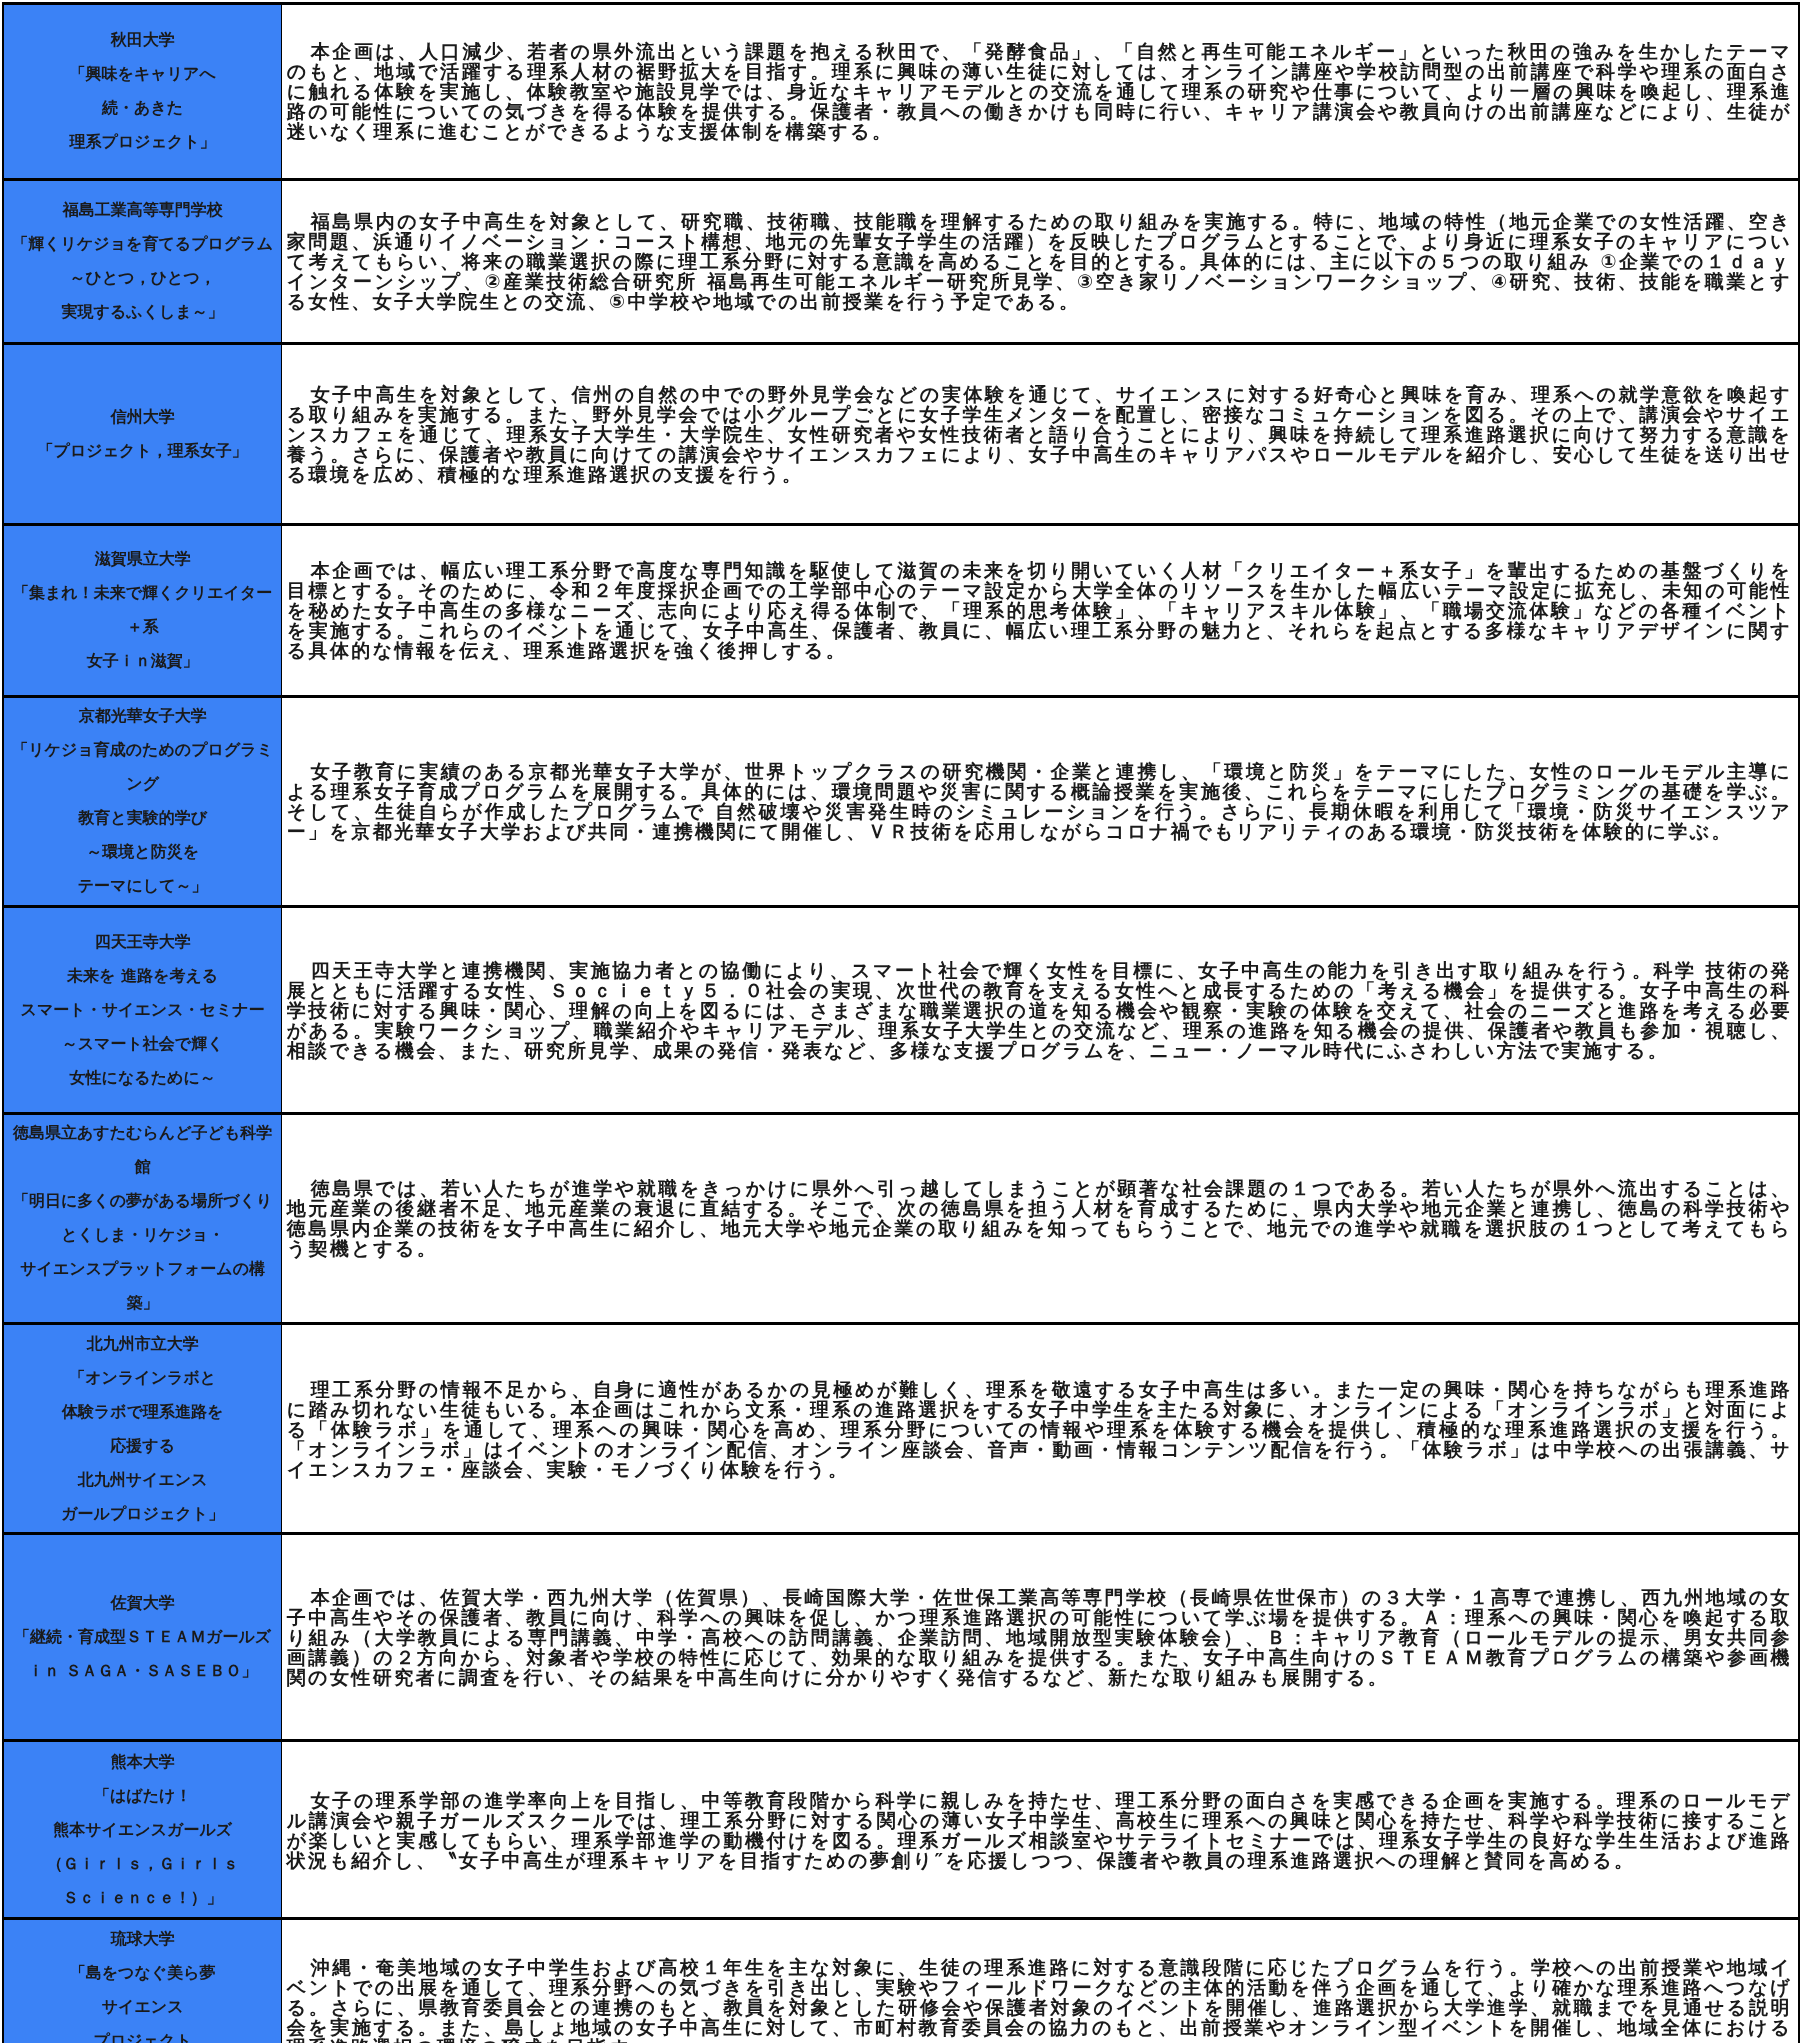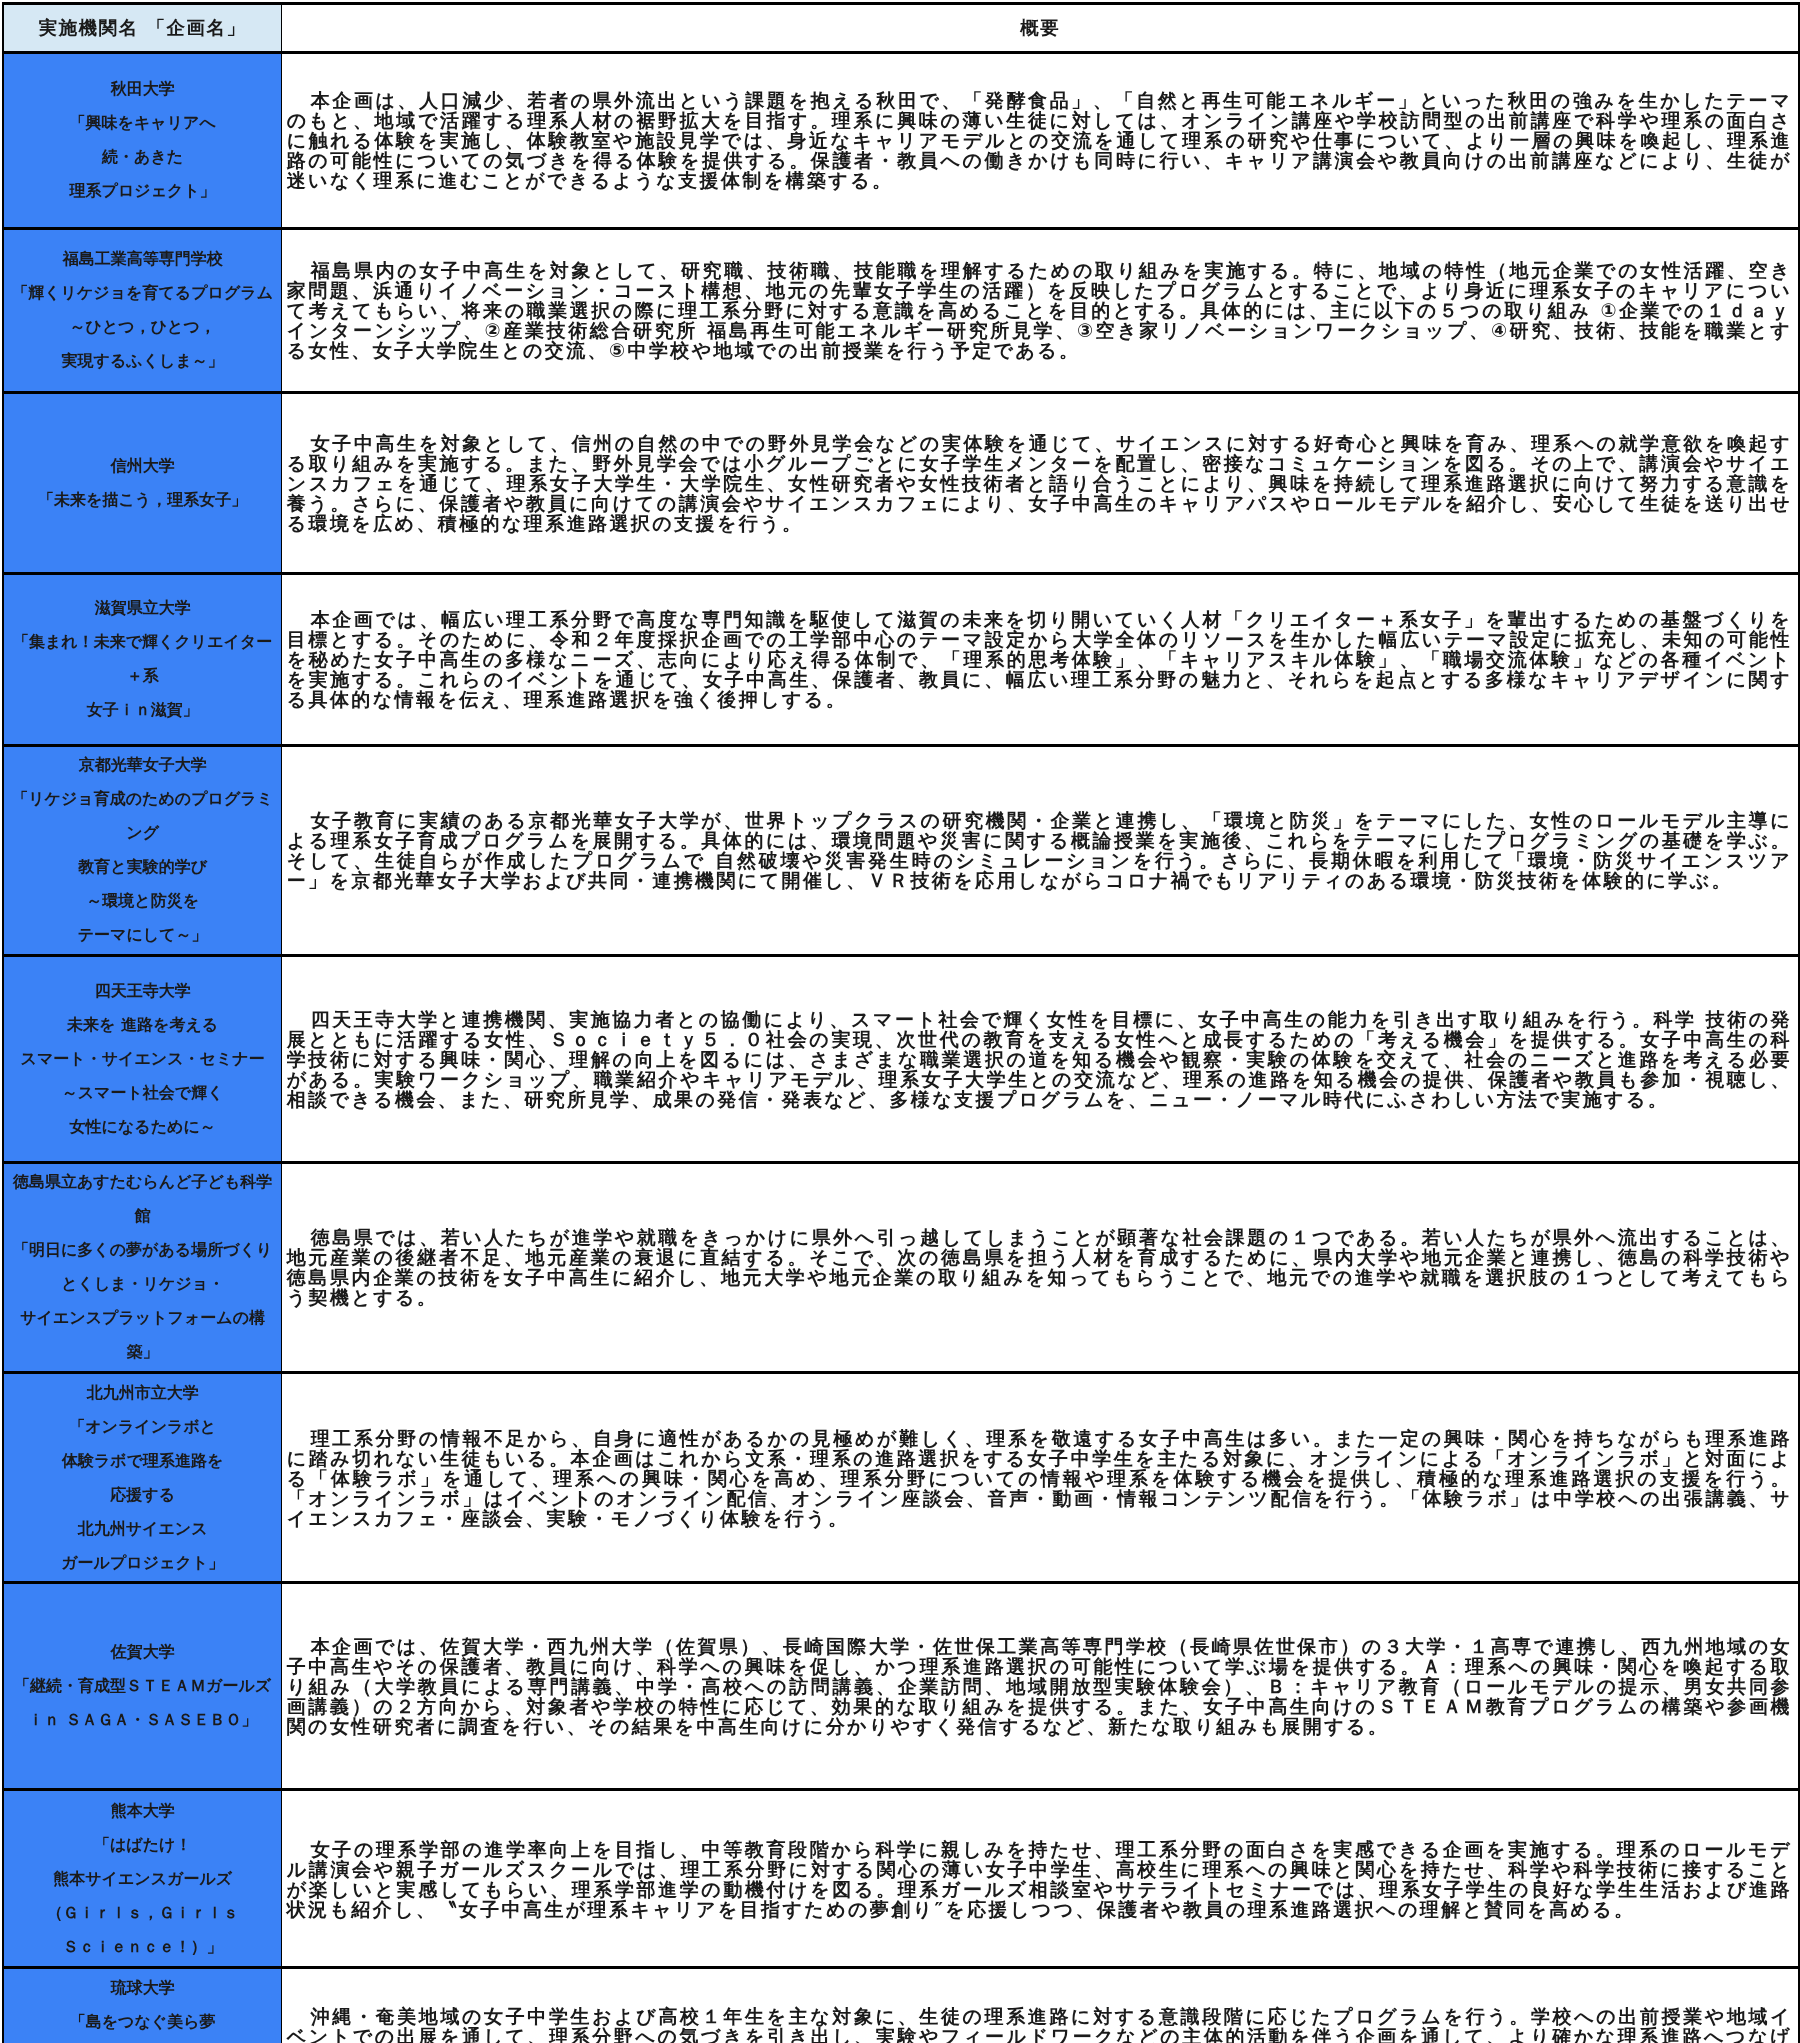--- a/index.html
+++ b/index.html
@@ -70,41 +70,37 @@
 </head>
 <body>
 
 <div class="page">
   <table class="projects">
     <colgroup>
       <col class="c-org">
       <col class="c-sum">
     </colgroup>
     <tbody>
-        <tr style="height:49px;">
-      <th class="hdr-org">実施機関名 「企画名」</th>
-      <th class="hdr-sum">概要</th>
-    </tr>
     <tr style="height:176px;">
       <td class="org">秋田大学
 「興味をキャリアへ
 続・あきた
 理系プロジェクト」</td>
       <td class="sum">本企画は、人口減少、若者の県外流出という課題を抱える秋田で、「発酵食品」、「自然と再生可能エネルギー」といった秋田の強みを生かしたテーマのもと、地域で活躍する理系人材の裾野拡大を目指す。理系に興味の薄い生徒に対しては、オンライン講座や学校訪問型の出前講座で科学や理系の面白さに触れる体験を実施し、体験教室や施設見学では、身近なキャリアモデルとの交流を通して理系の研究や仕事について、より一層の興味を喚起し、理系進路の可能性についての気づきを得る体験を提供する。保護者・教員への働きかけも同時に行い、キャリア講演会や教員向けの出前講座などにより、生徒が迷いなく理系に進むことができるような支援体制を構築する。</td>
     </tr>
     <tr style="height:164px;padding-left:36px;">
       <td class="org">福島工業高等専門学校
 「輝くリケジョを育てるプログラム
 ～ひとつ，ひとつ，
 実現するふくしま～」</td>
       <td class="sum">福島県内の女子中高生を対象として、研究職、技術職、技能職を理解するための取り組みを実施する。特に、地域の特性（地元企業での女性活躍、空き家問題、浜通りイノベーション・コースト構想、地元の先輩女子学生の活躍）を反映したプログラムとすることで、より身近に理系女子のキャリアについて考えてもらい、将来の職業選択の際に理工系分野に対する意識を高めることを目的とする。具体的には、主に以下の５つの取り組み ①企業での１ｄａｙインターンシップ、②産業技術総合研究所 福島再生可能エネルギー研究所見学、③空き家リノベーションワークショップ、④研究、技術、技能を職業とする女性、女子大学院生との交流、⑤中学校や地域での出前授業を行う予定である。</td>
     </tr>
     <tr style="height:181px;">
       <td class="org">信州大学
-「未来を描こう，理系女子」</td>
+「プロジェクト，理系女子」</td>
       <td class="sum">女子中高生を対象として、信州の自然の中での野外見学会などの実体験を通じて、サイエンスに対する好奇心と興味を育み、理系への就学意欲を喚起する取り組みを実施する。また、野外見学会では小グループごとに女子学生メンターを配置し、密接なコミュケーションを図る。その上で、講演会やサイエンスカフェを通じて、理系女子大学生・大学院生、女性研究者や女性技術者と語り合うことにより、興味を持続して理系進路選択に向けて努力する意識を養う。さらに、保護者や教員に向けての講演会やサイエンスカフェにより、女子中高生のキャリアパスやロールモデルを紹介し、安心して生徒を送り出せる環境を広め、積極的な理系進路選択の支援を行う。</td>
     </tr>
     <tr style="height:172px;">
       <td class="org">滋賀県立大学
 「集まれ！未来で輝くクリエイター＋系
 女子ｉｎ滋賀」</td>
       <td class="sum">本企画では、幅広い理工系分野で高度な専門知識を駆使して滋賀の未来を切り開いていく人材「クリエイター＋系女子」を輩出するための基盤づくりを目標とする。そのために、令和２年度採択企画での工学部中心のテーマ設定から大学全体のリソースを生かした幅広いテーマ設定に拡充し、未知の可能性を秘めた女子中高生の多様なニーズ、志向により応え得る体制で、「理系的思考体験」、「キャリアスキル体験」、「職場交流体験」などの各種イベントを実施する。これらのイベントを通じて、女子中高生、保護者、教員に、幅広い理工系分野の魅力と、それらを起点とする多様なキャリアデザインに関する具体的な情報を伝え、理系進路選択を強く後押しする。</td>
     </tr>
     <tr style="height:180px;margin-top:9px;">
       <td class="org">京都光華女子大学

